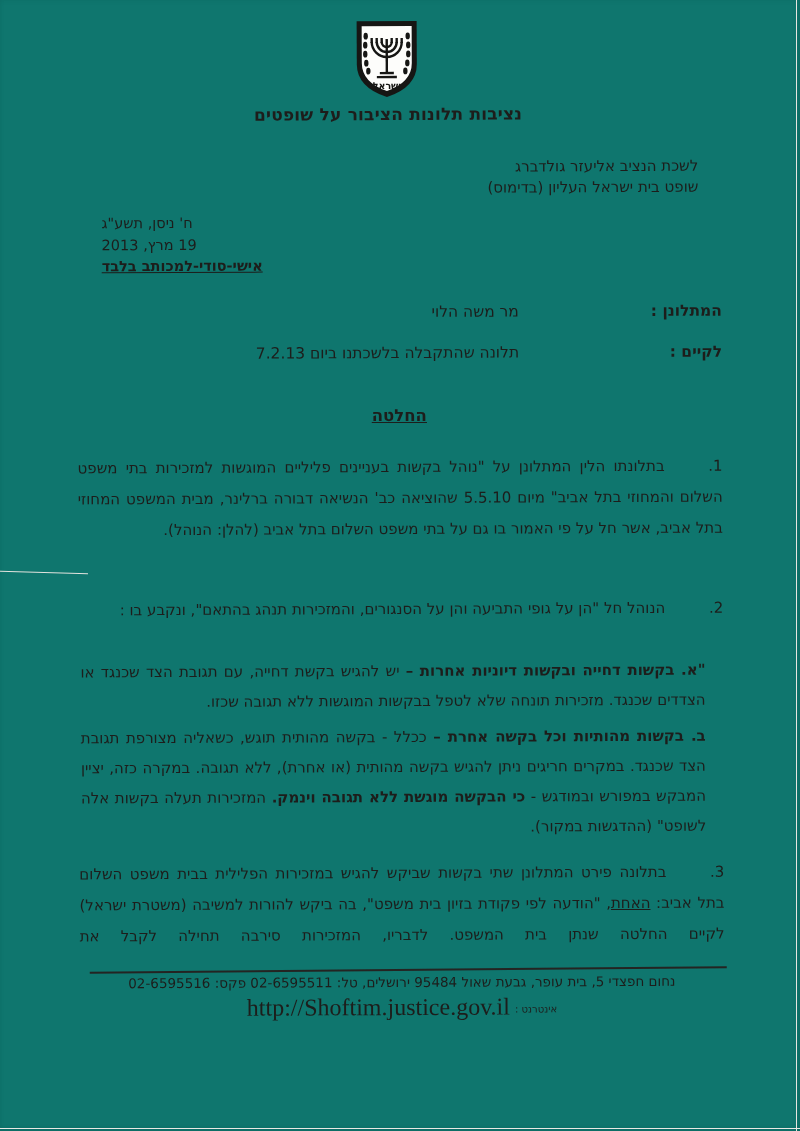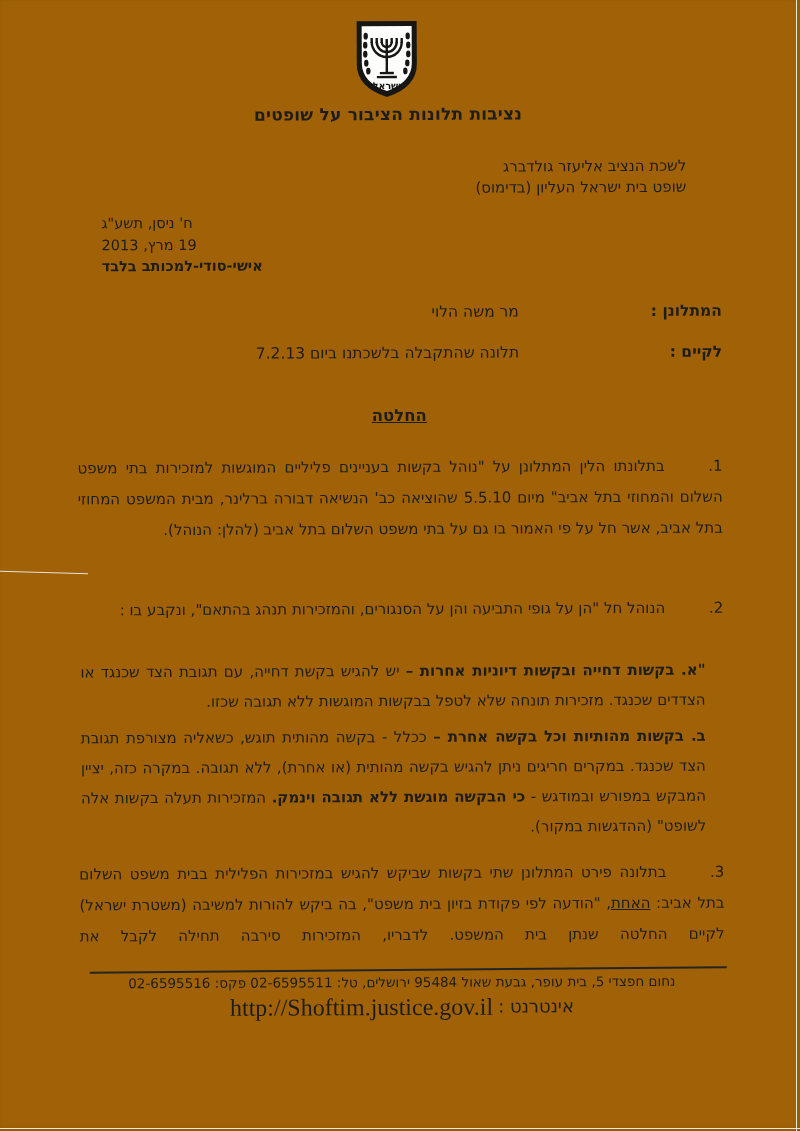--- a/index.html
+++ b/index.html
@@ -7,37 +7,37 @@
   body{
     width:800px;height:1131px;
     background:#f4f4f1;
     font-family:"DejaVu Sans",sans-serif;
     color:#1d1d1b;
     overflow:hidden;
     position:relative;
   }
   .page{
     position:absolute;inset:0;
-    background:#a16207;
+    background:#0f766e;
     box-shadow:inset -3px 0 6px rgba(0,0,0,.06), inset 0 -3px 5px rgba(0,0,0,.05);
   }
   .content{position:absolute;inset:0;transform:rotate(-0.25deg);}
   
   .crease{position:absolute;top:572px;left:0;width:88px;height:1px;background:#e3e3de;transform:rotate(1.5deg);}
   .edge-right{position:absolute;top:0;right:3px;width:1px;height:1131px;background:#e6e6e1;}
   .edge-bottom{position:absolute;bottom:2px;left:0;width:100%;height:1px;background:#e9e9e4;}
 
   .emblem{position:absolute;top:16px;left:352px;width:74px;height:86px;}
   .org-title{
     position:absolute;top:104px;left:0;width:780px;text-align:center;
     font-weight:bold;font-size:17px;letter-spacing:.2px;
   }
-  .office{position:absolute;top:157px;right:112px;font-size:15px;line-height:21px;}
+  .office{position:absolute;top:157px;right:100px;font-size:15px;line-height:21px;}
   .dateblock{position:absolute;top:212px;left:103px;text-align:left;font-size:14.5px;line-height:21.5px;}
-  .confidential{font-weight:bold;}
+  .confidential{font-weight:bold;text-decoration:underline;}
 
   .party-row{position:absolute;right:77px;left:78px;font-size:15.5px;}
   .party-row .label{position:absolute;right:0;font-weight:bold;}
   .party-row .value{position:absolute;right:203px;white-space:nowrap;}
   .row-complainant{top:303px;}
   .row-subject{top:344px;}
 
   .decision-heading{
     position:absolute;top:406px;left:60px;width:680px;text-align:center;
     font-weight:bold;font-size:16.5px;
@@ -65,21 +65,21 @@
   .u{text-decoration:underline;}
 
   .footer-sep{position:absolute;top:969px;left:88px;width:637px;height:2px;background:#242422;transform:rotate(-0.25deg);}
   .footer-address{
     position:absolute;top:974px;left:60px;width:680px;text-align:center;
     direction:rtl;font-size:13.5px;
   }
   .footer-web{
     position:absolute;top:994px;left:60px;width:680px;text-align:center;direction:rtl;
   }
-  .footer-web .net-label{font-size:18px;vertical-align:2px;}
+  .footer-web .net-label{font-size:10px;vertical-align:2px;}
   .footer-web .url{
     font-family:"Liberation Serif","DejaVu Serif",serif;
     font-size:24px;direction:ltr;unicode-bidi:embed;
   }
 </style>
 </head>
 <body>
 
 <div class="page">
   <div class="crease"></div>

